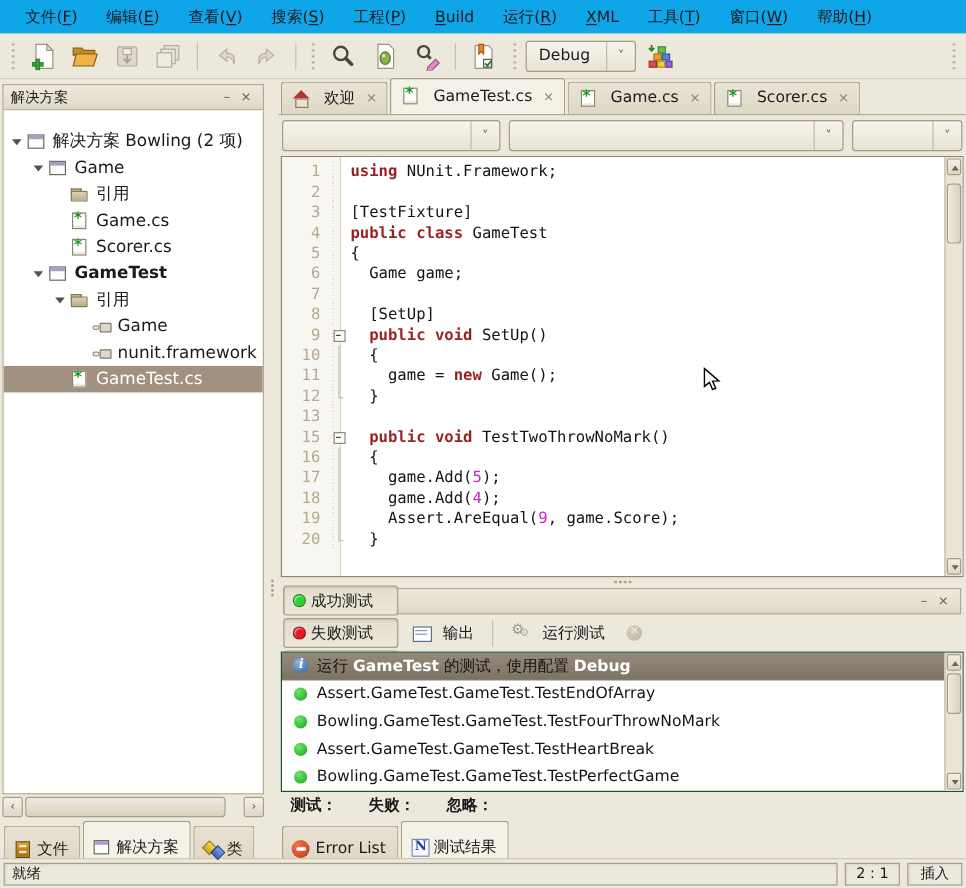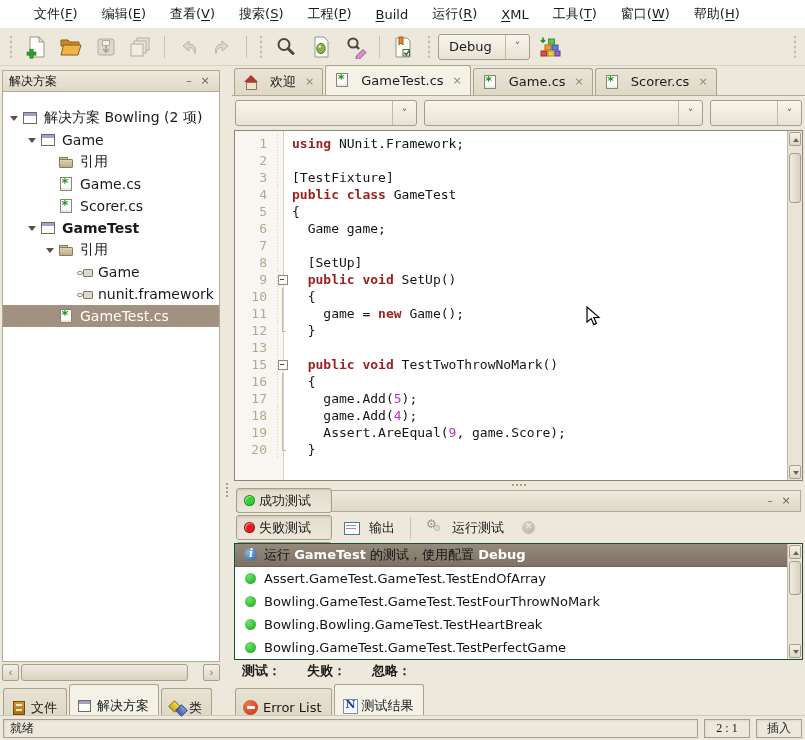--- a/index.html
+++ b/index.html
@@ -1,21 +1,21 @@
 <!DOCTYPE html>
 <html><head>
 <meta charset="utf-8">
 <style>
   * { margin:0; padding:0; box-sizing:border-box; }
   html,body { width:805px; height:740px; overflow:hidden; }
   body { font-family:"DejaVu Sans", sans-serif; font-size:13px; color:#1a1a1a; background:#ece8db; }
   .window { position:relative; width:805px; height:740px; display:flex; flex-direction:column; }
 
   
-  .menubar { height:28px; display:flex; align-items:center; padding:0 23px; gap:2px; background:#ffffff; }
+  .menubar { height:28px; display:flex; align-items:center; padding:0 10px; gap:2px; background:#0ea5e9; }
   .menu-item { padding:4px 11px; white-space:nowrap; cursor:default; }
   .menu-item u { text-underline-offset:2px; }
 
   
   .toolbar { height:38px; display:flex; align-items:center; padding:0 4px; gap:3px; background:#ece8db; border-bottom:1px solid #d8d2c2; }
   .tbtn { width:32px; height:30px; display:flex; align-items:center; justify-content:center; border:1px solid transparent; border-radius:3px; }
   .tbtn svg { width:24px; height:24px; }
   .tsep { width:1px; height:22px; background:#c9c1ac; margin:0 4px; }
   .tgrip { width:7px; height:22px; margin:0 3px; background-image:radial-gradient(circle,#b3ab98 1px,transparent 1.2px); background-size:4px 5px; background-position:center; background-repeat:repeat-y; }
   .combo { height:26px; display:flex; align-items:center; border:1px solid #a59c85; border-radius:3px; background:linear-gradient(#f8f5ee,#e7e2d3); }
@@ -138,21 +138,21 @@
   .test-list { flex:1; border:1px solid #14532d; background:#fff; display:flex; min-height:0; }
   .tl-rows { flex:1; overflow:hidden; }
   .test-row { height:23px; display:flex; align-items:center; gap:6px; padding:0 4px 0 8px; white-space:nowrap; }
   .test-row .ticon { margin-right:0; width:15px; flex:none; }
   .test-row.info-row { background:linear-gradient(#958a7c,#7d7264); color:#fff; border-bottom:1px solid #6c6254; }
 
   
   .summary { height:22px; display:flex; align-items:center; gap:26px; padding:0 10px; font-weight:bold; font-size:13px; }
   .statusbar { height:25px; display:flex; align-items:center; gap:6px; padding:0 3px; border-top:1px solid #cfc8b6; }
   .sb-box { height:19px; display:flex; align-items:center; padding:0 6px; border:1px solid #a89f8a; box-shadow:inset 1px 1px 2px rgba(0,0,0,.08); font-size:12px; }
-  .sb-ready { flex:1; } .sb-pos { width:46px; justify-content:center;font-family:Liberation Serif, serif; } .sb-ins { width:46px; justify-content:center; }
+  .sb-ready { flex:1; } .sb-pos { width:46px; justify-content:center; } .sb-ins { width:46px; justify-content:center; }
 
   .cursor { position:absolute; left:586px; top:306px; z-index:99; pointer-events:none; }
 </style>
 </head>
 <body>
 
 <div class="window">
 
   <div class="menubar">
     <span class="menu-item"><span>文件(</span><u>F</u><span>)</span></span>
@@ -533,21 +533,21 @@
               <div class="test-row">
                 <span class="ticon" data-icon="pass"></span>
                 <span><span class="tok-pl">Assert.GameTest.GameTest.TestEndOfArray</span></span>
               </div>
               <div class="test-row">
                 <span class="ticon" data-icon="pass"></span>
                 <span><span class="tok-pl">Bowling.GameTest.GameTest.TestFourThrowNoMark</span></span>
               </div>
               <div class="test-row">
                 <span class="ticon" data-icon="pass"></span>
-                <span><span class="tok-pl">Bowling.Bowling.GameTest.TestHeartBreak</span></span>
+                <span><span class="tok-pl">Assert.GameTest.GameTest.TestHeartBreak</span></span>
               </div>
               <div class="test-row">
                 <span class="ticon" data-icon="pass"></span>
                 <span><span class="tok-pl">Bowling.GameTest.GameTest.TestPerfectGame</span></span>
               </div>
           </div>
           <div class="vscroll" style="position:relative;">
             <span class="vs-arrow up"></span>
             <span class="vs-thumb" style="top:17px;height:34px;"></span>
             <span class="vs-arrow down"></span>

